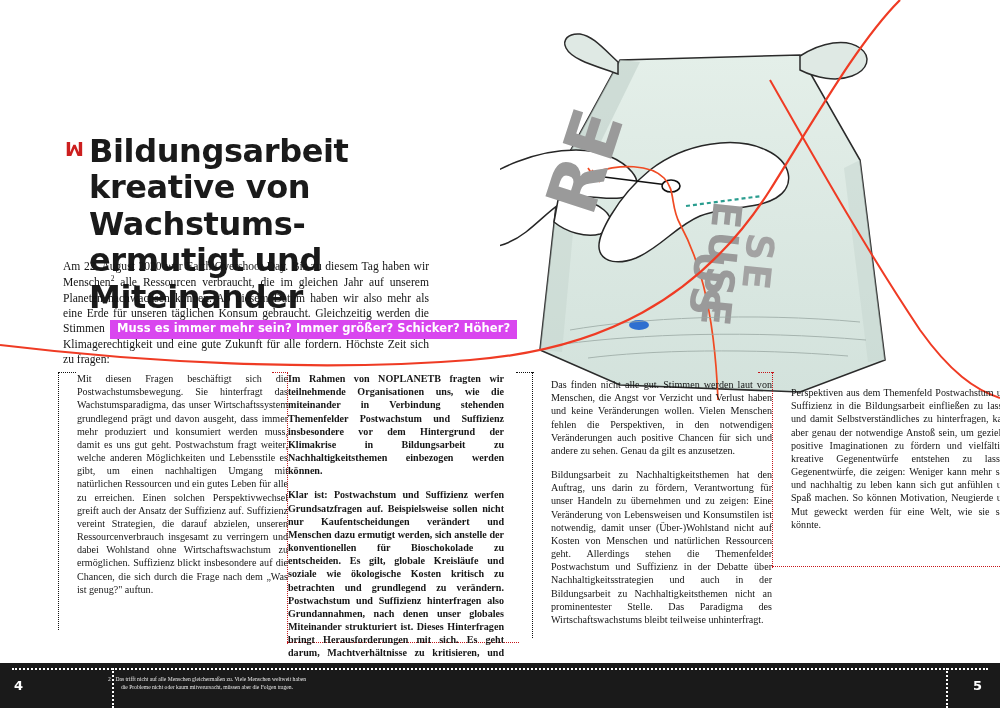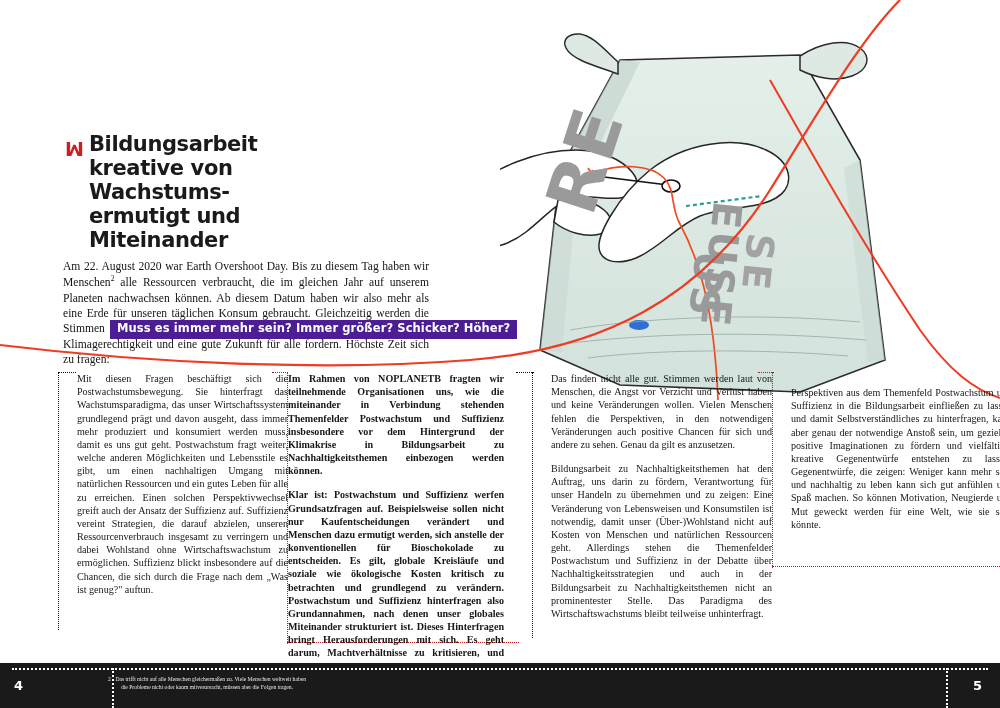--- a/index.html
+++ b/index.html
@@ -45,21 +45,21 @@
     font-size: 19px;
     color: #cc1f1f;
     transform: scaleY(-1);
     line-height: 1;
   }
   .headline {
     margin: 0;
     padding-left: 26px;
     font-family: "DejaVu Sans", sans-serif;
     font-weight: 700;
-    font-size: 21px;
+    font-size: 32px;
     line-height: 1.14;
     letter-spacing: -0.4px;
     color: #1a1a1a;
   }
 
   
   .intro {
     position: absolute;
     left: 63px; top: 259px;
     width: 366px;
@@ -68,21 +68,21 @@
     line-height: 1.33;
     text-align: justify;
     color: #141414;
   }
   .intro sup { font-size: 7.5px; vertical-align: super; }
 
   
   .banner {
     position: absolute;
     left: 110px; top: 320px;
-    background: #4c1d95;
+    background: #d946ef;
     color: #ffffff;
     font-family: "DejaVu Sans", sans-serif;
     font-weight: 700;
     font-size: 11.5px;
     letter-spacing: 0.1px;
     padding: 3px 7px 4px 7px;
     white-space: nowrap;
     line-height: 1;
   }
 
@@ -290,21 +290,21 @@
 
     <div class="col col-1">
       <p>Mit diesen Fragen beschäftigt sich die Postwachstumsbewegung. Sie hinterfragt das Wachstumsparadigma, das unser Wirtschaftssystem grundlegend prägt und davon ausgeht, dass immer mehr produziert und konsumiert werden muss, damit es uns gut geht. Postwachstum fragt weiter, welche anderen Möglichkeiten und Lebensstile es gibt, um einen nachhaltigen Umgang mit natürlichen Ressourcen und ein gutes Leben für alle zu erreichen. Einen solchen Perspektivwechsel greift auch der Ansatz der Suffizienz auf. Suffizienz vereint Strategien, die darauf abzielen, unseren Ressourcenverbrauch insgesamt zu verringern und dabei Wohlstand ohne Wirtschaftswachstum zu  ermöglichen. Suffizienz blickt insbesondere auf die Chancen, die sich durch die Frage nach dem „Was ist genug?" auftun.</p>
     </div>
 
     <div class="col col-2">
       <p>Im Rahmen von NOPLANETB fragten wir teilnehmende Organisationen uns, wie die miteinander in Verbindung stehenden Themenfelder Postwachstum und Suffizienz insbesondere vor dem Hintergrund der Klimakrise in Bildungsarbeit zu Nachhaltigkeitsthemen einbezogen werden können.</p>
       <p>Klar ist: Postwachstum und Suffizienz werfen Grundsatzfragen auf. Beispielsweise sollen nicht nur Kaufentscheidungen verändert und Menschen dazu ermutigt werden, sich anstelle der konventionellen für Bioschokolade zu entscheiden. Es gilt, globale Kreisläufe und soziale wie ökologische Kosten kritisch zu betrachten und grundlegend zu verändern. Postwachstum und Suffizienz hinterfragen also Grundannahmen, nach denen unser globales Miteinander strukturiert ist. Dieses Hinterfragen bringt Herausforderungen mit sich. Es geht darum, Machtverhältnisse zu kritisieren, und darum, unsere Welt grundlegend zu verwandeln.</p>
     </div>
 
-    <div class="col col-3" style="top:0;">
+    <div class="col col-3" style="top:6px;">
       <p>Das finden nicht alle gut. Stimmen werden laut von Menschen, die Angst vor Verzicht und Verlust haben und keine Veränderungen wollen. Vielen Menschen fehlen die Perspektiven, in den notwendigen Veränderungen auch positive Chancen für sich und andere zu sehen. Genau da gilt es anzusetzen.</p>
       <p>Bildungsarbeit zu Nachhaltigkeitsthemen hat den Auftrag, uns darin zu fördern, Verantwortung für unser Handeln zu übernehmen und zu zeigen: Eine Veränderung von Lebensweisen und Konsumstilen ist notwendig, damit unser (Über-)Wohlstand nicht auf Kosten von Menschen und natürlichen Ressourcen geht. Allerdings stehen die Themenfelder Postwachstum und Suffizienz in der Debatte über Nachhaltigkeitsstrategien und auch in der Bildungsarbeit zu Nachhaltigkeitsthemen nicht an prominentester Stelle. Das Paradigma des Wirtschaftswachstums bleibt teilweise unhinterfragt.</p>
     </div>
 
     <div class="col col-4" style="top:14px;">
       <p>Perspektiven aus dem Themenfeld Postwachstum und Suffizienz in die Bildungsarbeit einfließen zu lassen und damit Selbstverständliches zu hinterfragen, kann aber genau der notwendige Anstoß sein, um gezielter positive Imaginationen zu fördern und vielfältige, kreative Gegenentwürfe entstehen zu lassen. Gegenentwürfe, die zeigen: Weniger kann mehr sein und nachhaltig zu leben kann sich gut anfühlen und Spaß machen. So können Motivation, Neugierde und Mut geweckt werden für eine Welt, wie sie sein könnte.</p>
     </div>
   </div>
 
   <div class="footer">

